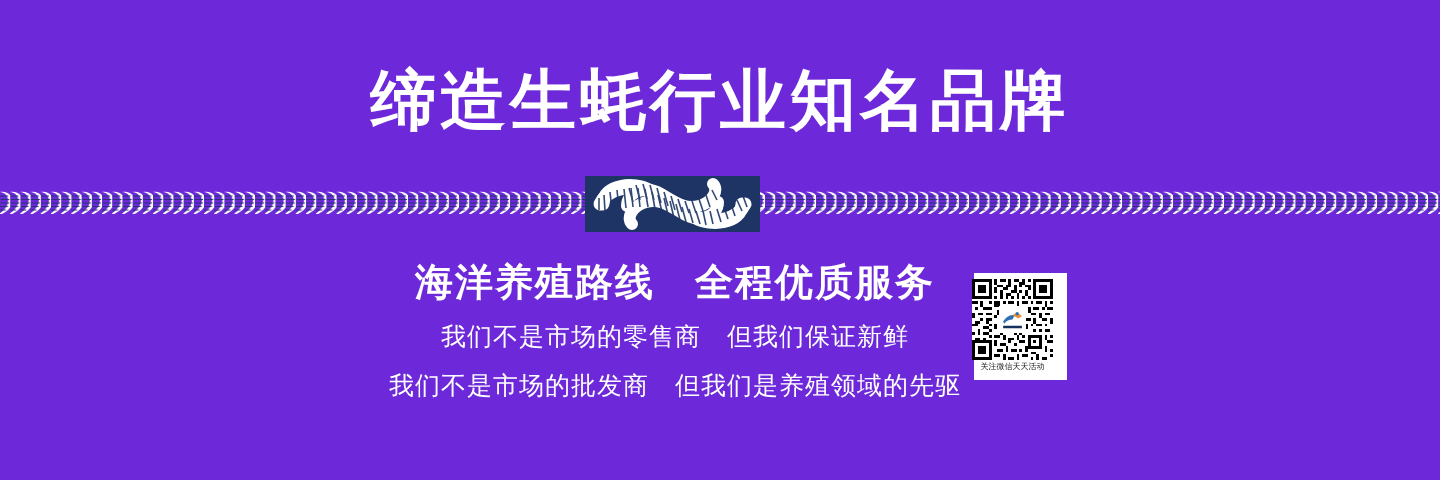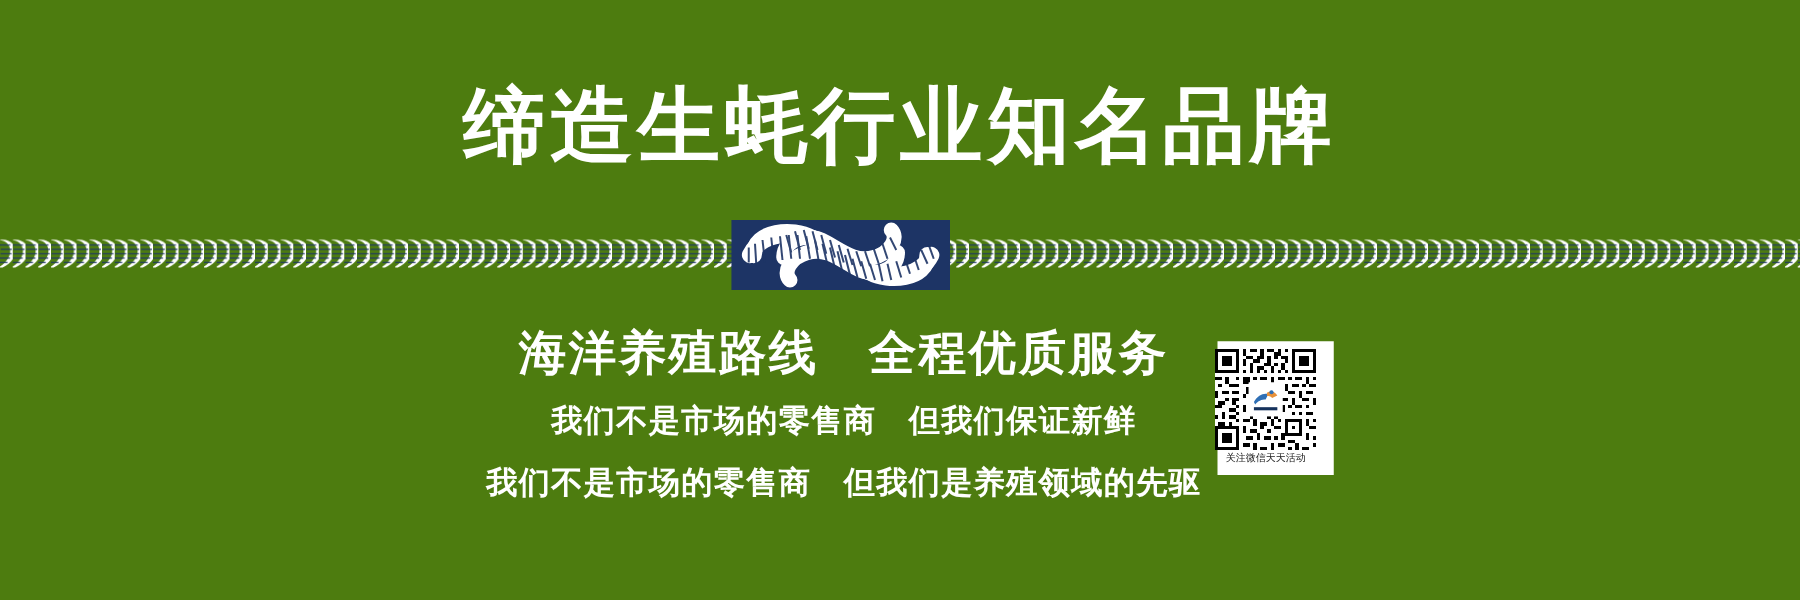--- a/index.html
+++ b/index.html
@@ -7,21 +7,21 @@
     padding: 0;
     background: #1d3465;
   }
   body {
     font-family: "DejaVu Sans", "Liberation Sans", sans-serif;
   }
   .banner {
     position: relative;
     width: 1440px;
     height: 480px;
-    background: #4d7c0f;
+    background: #6d28d9;
     overflow: hidden;
   }
 
   
   .headline {
     position: absolute;
     top: 68px;
     left: 0;
     width: 1440px;
     text-align: center;
@@ -89,21 +89,21 @@
     top: 320px;
     left: 0;
     width: 1440px;
     padding-right: 90px;
     box-sizing: border-box;
     text-align: center;
   }
   .body-line {
     color: #ffffff;
     font-size: 25px;
-    font-weight: bold;
+    font-weight: normal;
     letter-spacing: 1px;
     white-space: nowrap;
   }
   .body-line.l1 { margin-bottom: 16px; }
 
   
   .qr-card {
     position: absolute;
     left: 974px;
     top: 273px;
@@ -229,21 +229,21 @@
           <path d="M127,14 L132,24"></path>
         </g>
       </svg>
     </div>
   </div>
 
   <div class="subheadline">海洋养殖路线　全程优质服务</div>
 
   <div class="body-lines">
     <div class="body-line l1">我们不是市场的零售商　但我们保证新鲜</div>
-    <div class="body-line l2">我们不是市场的零售商　但我们是养殖领域的先驱</div>
+    <div class="body-line l2">我们不是市场的批发商　但我们是养殖领域的先驱</div>
   </div>
 
   <div class="qr-card">
     <div class="qr-code">
       <svg viewBox="0 0 29 29" shape-rendering="crispEdges" xmlns="http://www.w3.org/2000/svg">
         <rect width="29" height="29" fill="#ffffff"></rect>
         <g fill="#000000">
 
           <rect x="0" y="0" width="7" height="1"></rect>
             <rect x="0" y="6" width="7" height="1"></rect>

